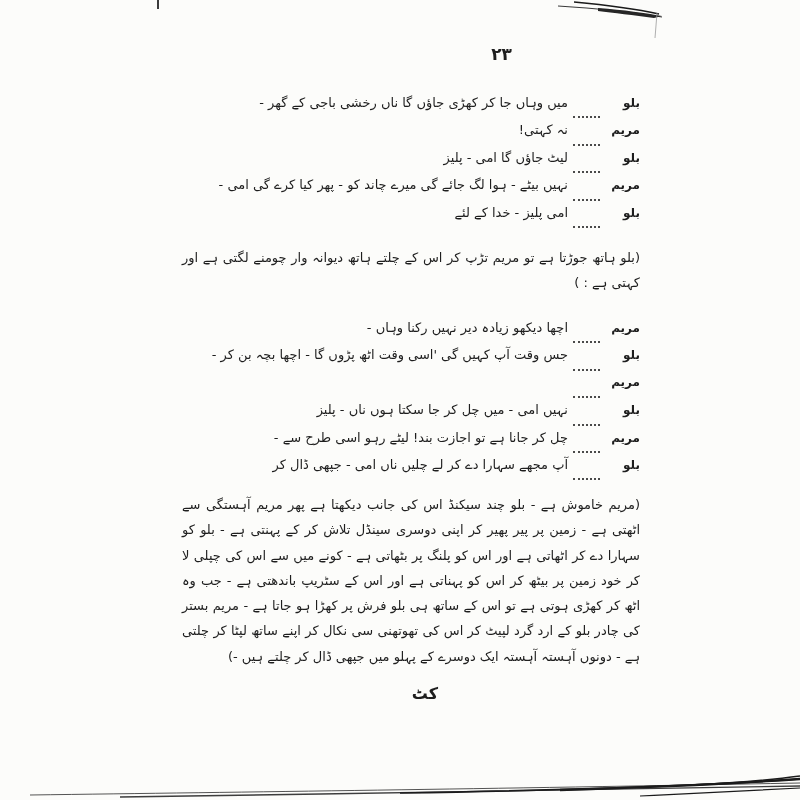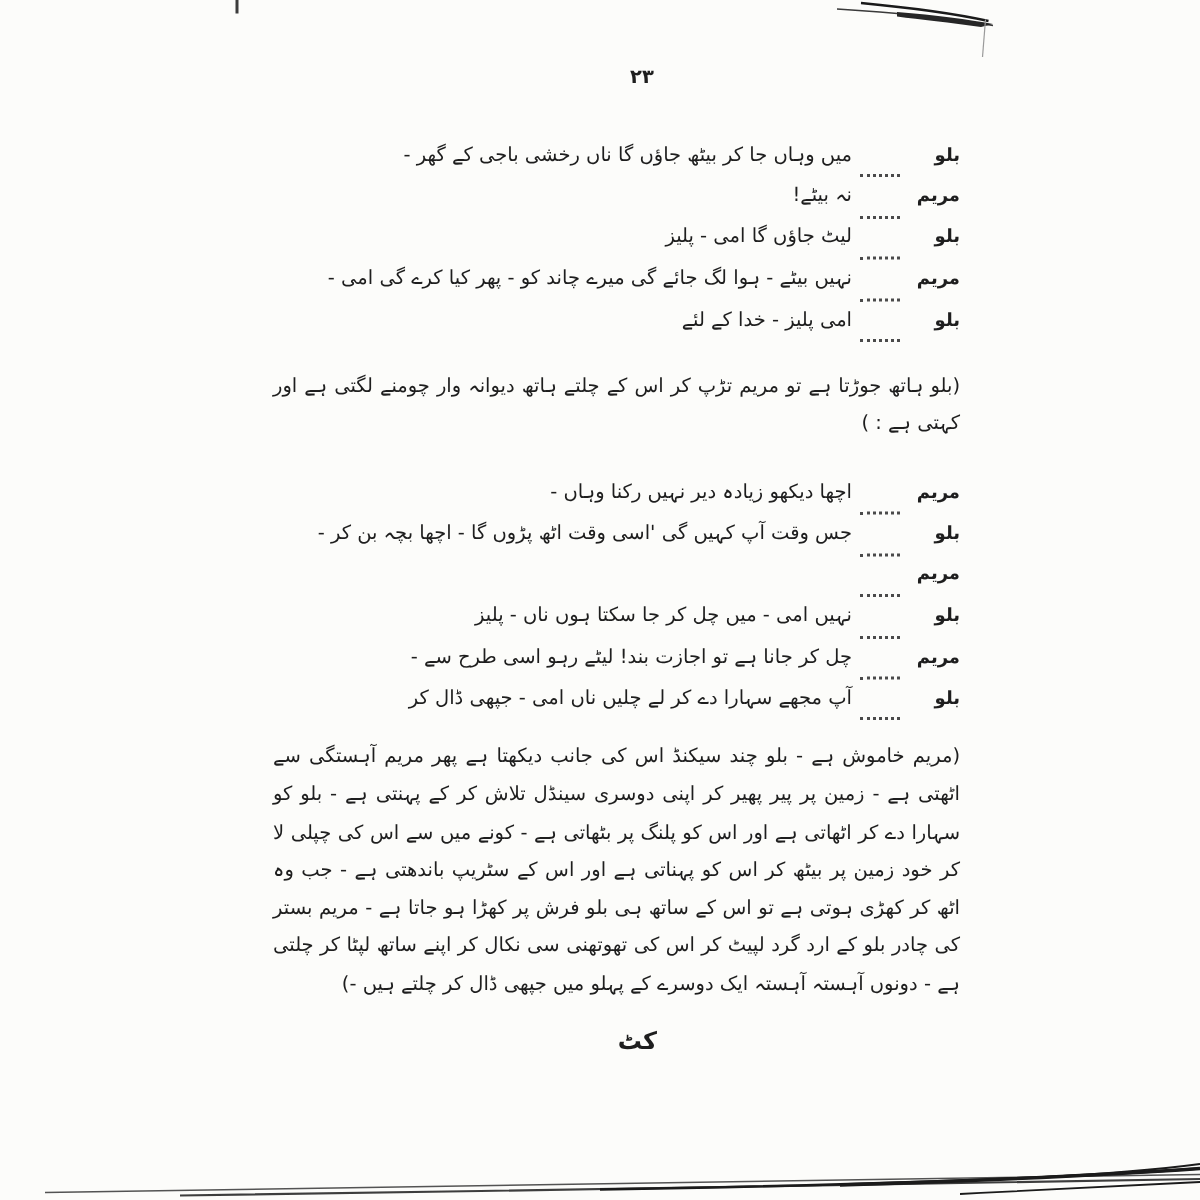--- a/index.html
+++ b/index.html
@@ -4,22 +4,22 @@
 <style>
   html,body { margin:0; padding:0; }
   .page {
     position:relative; width:800px; height:800px;
     background:#fcfcfa; overflow:hidden;
     font-family:"DejaVu Sans", sans-serif;
     color:#1e1e1e; direction:rtl;
   }
   .artifacts { position:absolute; left:0; top:0; width:800px; height:800px; pointer-events:none; }
   .page-number {
-    position:absolute; top:44px; left:420px; width:60px;
-    text-align:left; font-size:13px; font-weight:bold; letter-spacing:3px;
+    position:absolute; top:44px; left:452px; width:60px;
+    text-align:right; font-size:17px; font-weight:bold; letter-spacing:3px;
   }
   .block { position:absolute; right:160px; width:458px; }
   .d1 { top:95px; }
   .s1 { top:245px; }
   .d2 { top:320px; }
   .s2 { top:492px; }
   .dlg-line {
     display:flex; align-items:baseline; height:27.4px;
     font-size:13px; direction:rtl; white-space:nowrap;
   }
@@ -60,26 +60,26 @@
       <path d="M690,785 C730,783 770,780 800,776" stroke-width="1.4"></path>
     </g>
   </svg>
 
   <div class="page-number">۲۳</div>
 
   <section class="block d1">
     <div class="dlg-line">
       <span class="speaker">بلو</span>
       <span class="leader"></span>
-      <span class="dlg-text">میں وہاں جا کر بیٹھ جاؤں گا ناں رخشی باجی کے گھر -</span>
+      <span class="dlg-text">میں وہاں جا کر کھڑی جاؤں گا ناں رخشی باجی کے گھر -</span>
     </div>
     <div class="dlg-line">
       <span class="speaker">مریم</span>
       <span class="leader"></span>
-      <span class="dlg-text">نہ بیٹے!</span>
+      <span class="dlg-text">نہ کہتی!</span>
     </div>
     <div class="dlg-line">
       <span class="speaker">بلو</span>
       <span class="leader"></span>
       <span class="dlg-text">لیٹ جاؤں گا امی - پلیز</span>
     </div>
     <div class="dlg-line">
       <span class="speaker">مریم</span>
       <span class="leader"></span>
       <span class="dlg-text">نہیں بیٹے - ہوا لگ جائے گی میرے چاند کو - پھر کیا کرے گی امی -</span>

